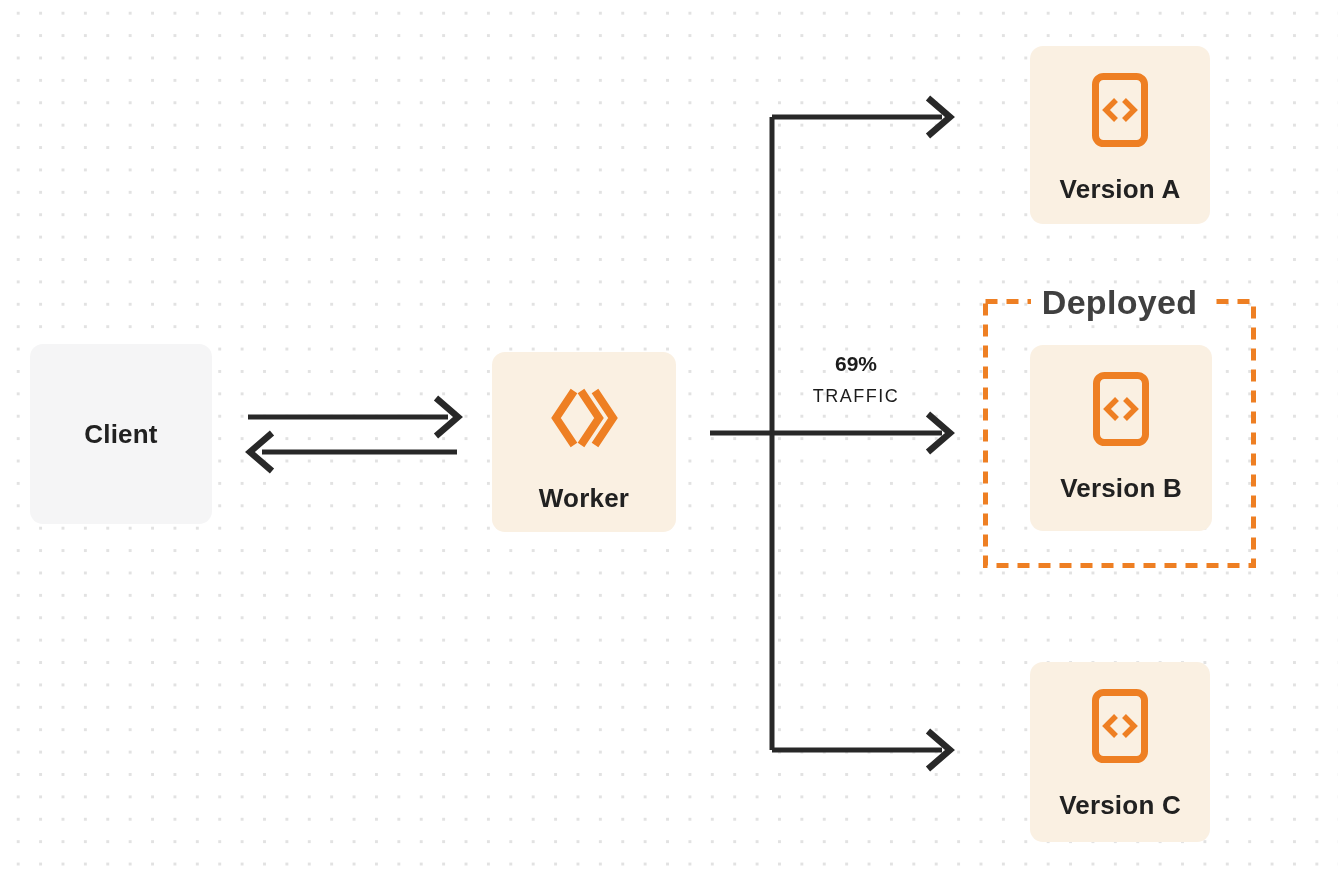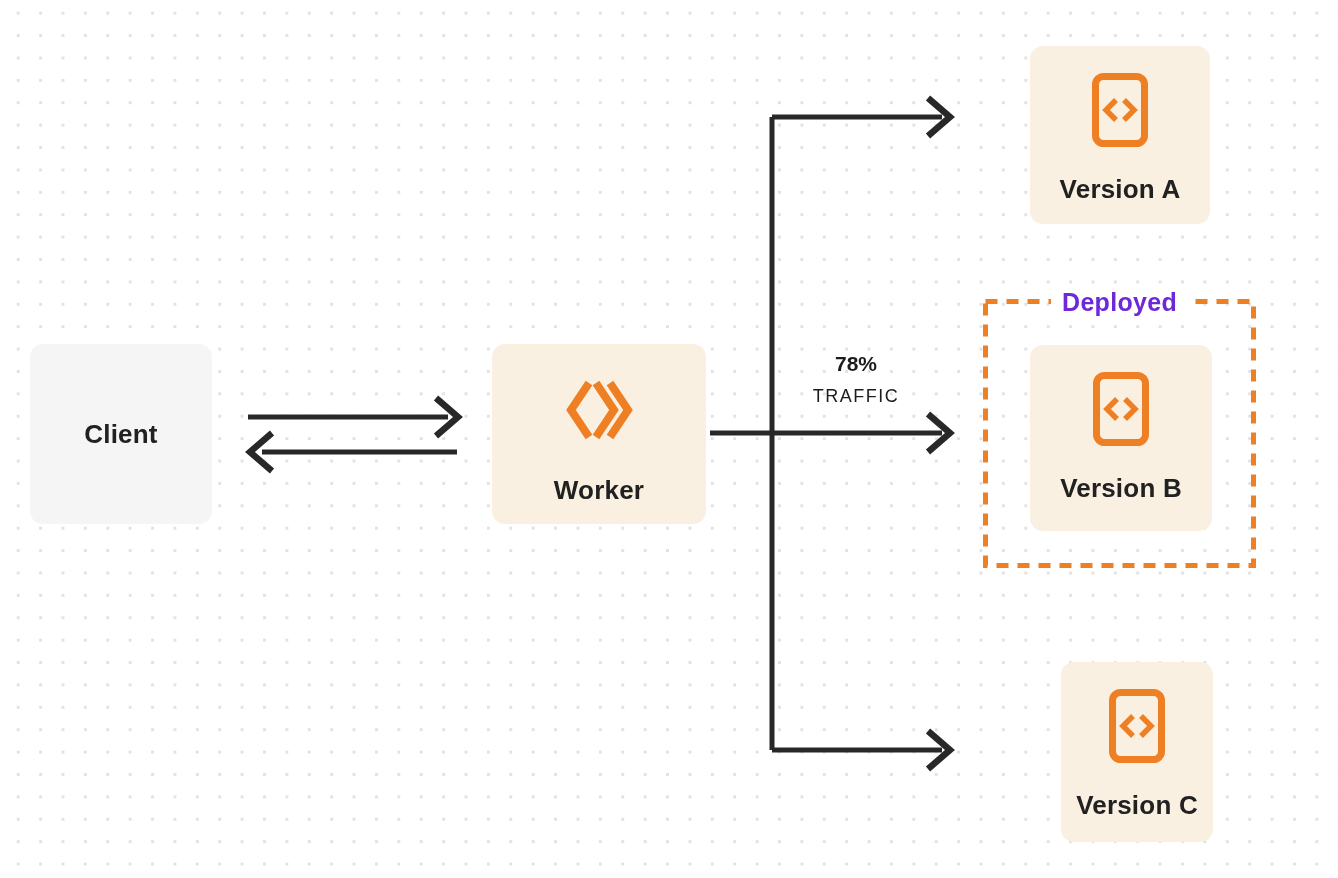--- a/index.html
+++ b/index.html
@@ -40,21 +40,21 @@
 
   .deployed-frame {
     position: absolute; left: 983px; top: 299px; z-index: 1;
   }
   .deployed-label {
     position: absolute; left: 983px; top: 287px; width: 273px; height: 30px;
     z-index: 3; text-align: center; line-height: 30px;
   }
   .deployed-label span {
     display: inline-block; background: #ffffff; padding: 0 11px;
-    color: #6d28d9; font-size: 25px; font-weight: 700; letter-spacing: 0.3px;
+    color: #404040; font-size: 34px; font-weight: 700; letter-spacing: 0.3px;
   }
   .traffic-label {
     position: absolute; left: 789px; top: 351px; width: 134px; z-index: 2;
     text-align: center; color: #1c1c1c;
   }
   .traffic-line1 { font-size: 21px; font-weight: 700; line-height: 26px; }
   .traffic-line2 { font-size: 18px; font-weight: 400; line-height: 26px; letter-spacing: 1.5px; margin-top: 6px; }
 </style>
 </head>
 <body>
@@ -83,29 +83,29 @@
   </svg>
 
   <svg class="deployed-frame" width="273" height="269" viewBox="0 0 273 269">
     <rect x="2.5" y="2.5" width="268" height="264" fill="none" stroke="#ee7f23" stroke-width="5" stroke-dasharray="12 9"></rect>
   </svg>
   <div class="deployed-label">
     <span>Deployed</span>
   </div>
 
   <div class="traffic-label">
-    <div class="traffic-line1">78%</div>
+    <div class="traffic-line1">69%</div>
     <div class="traffic-line2">TRAFFIC</div>
   </div>
 
   <div class="node gray" style="left:30px; top:344px; width:182px; height:180px;text-align:right;">
     <div class="node-label">Client</div>
   </div>
 
-  <div class="node cream worker" style="left:492px; top:344px; width:214px; height:180px;">
+  <div class="node cream worker" style="left:492px; top:352px; width:184px; height:180px;">
     <svg class="icon" width="69" height="62" viewBox="0 0 69 62">
       <g stroke="#ee7f23" stroke-width="8" fill="none" stroke-linecap="butt" stroke-linejoin="miter">
         <polyline points="24,4 6,31 24,58"></polyline>
         <polyline points="31,4 49,31 31,58"></polyline>
         <polyline points="45,4 63,31 45,58"></polyline>
       </g>
     </svg>
     <div class="node-label">Worker</div>
   </div>
 
@@ -124,21 +124,21 @@
     <svg class="icon" width="56" height="74" viewBox="0 0 56 74">
       <rect x="3.5" y="3.5" width="49" height="67" rx="8" fill="none" stroke="#ee7f23" stroke-width="7"></rect>
       <g stroke="#ee7f23" stroke-width="5.5" fill="none" stroke-linecap="butt" stroke-linejoin="miter">
         <polyline points="24,27 14,37 24,47"></polyline>
         <polyline points="32,27 42,37 32,47"></polyline>
       </g>
     </svg>
     <div class="node-label">Version B</div>
   </div>
 
-  <div class="node cream version" style="left:1030px; top:662px; width:152px; height:180px;margin-left:31px;">
+  <div class="node cream version" style="left:1030px; top:662px; width:180px; height:180px;">
     <svg class="icon" width="56" height="74" viewBox="0 0 56 74">
       <rect x="3.5" y="3.5" width="49" height="67" rx="8" fill="none" stroke="#ee7f23" stroke-width="7"></rect>
       <g stroke="#ee7f23" stroke-width="5.5" fill="none" stroke-linecap="butt" stroke-linejoin="miter">
         <polyline points="24,27 14,37 24,47"></polyline>
         <polyline points="32,27 42,37 32,47"></polyline>
       </g>
     </svg>
     <div class="node-label">Version C</div>
   </div>
 

